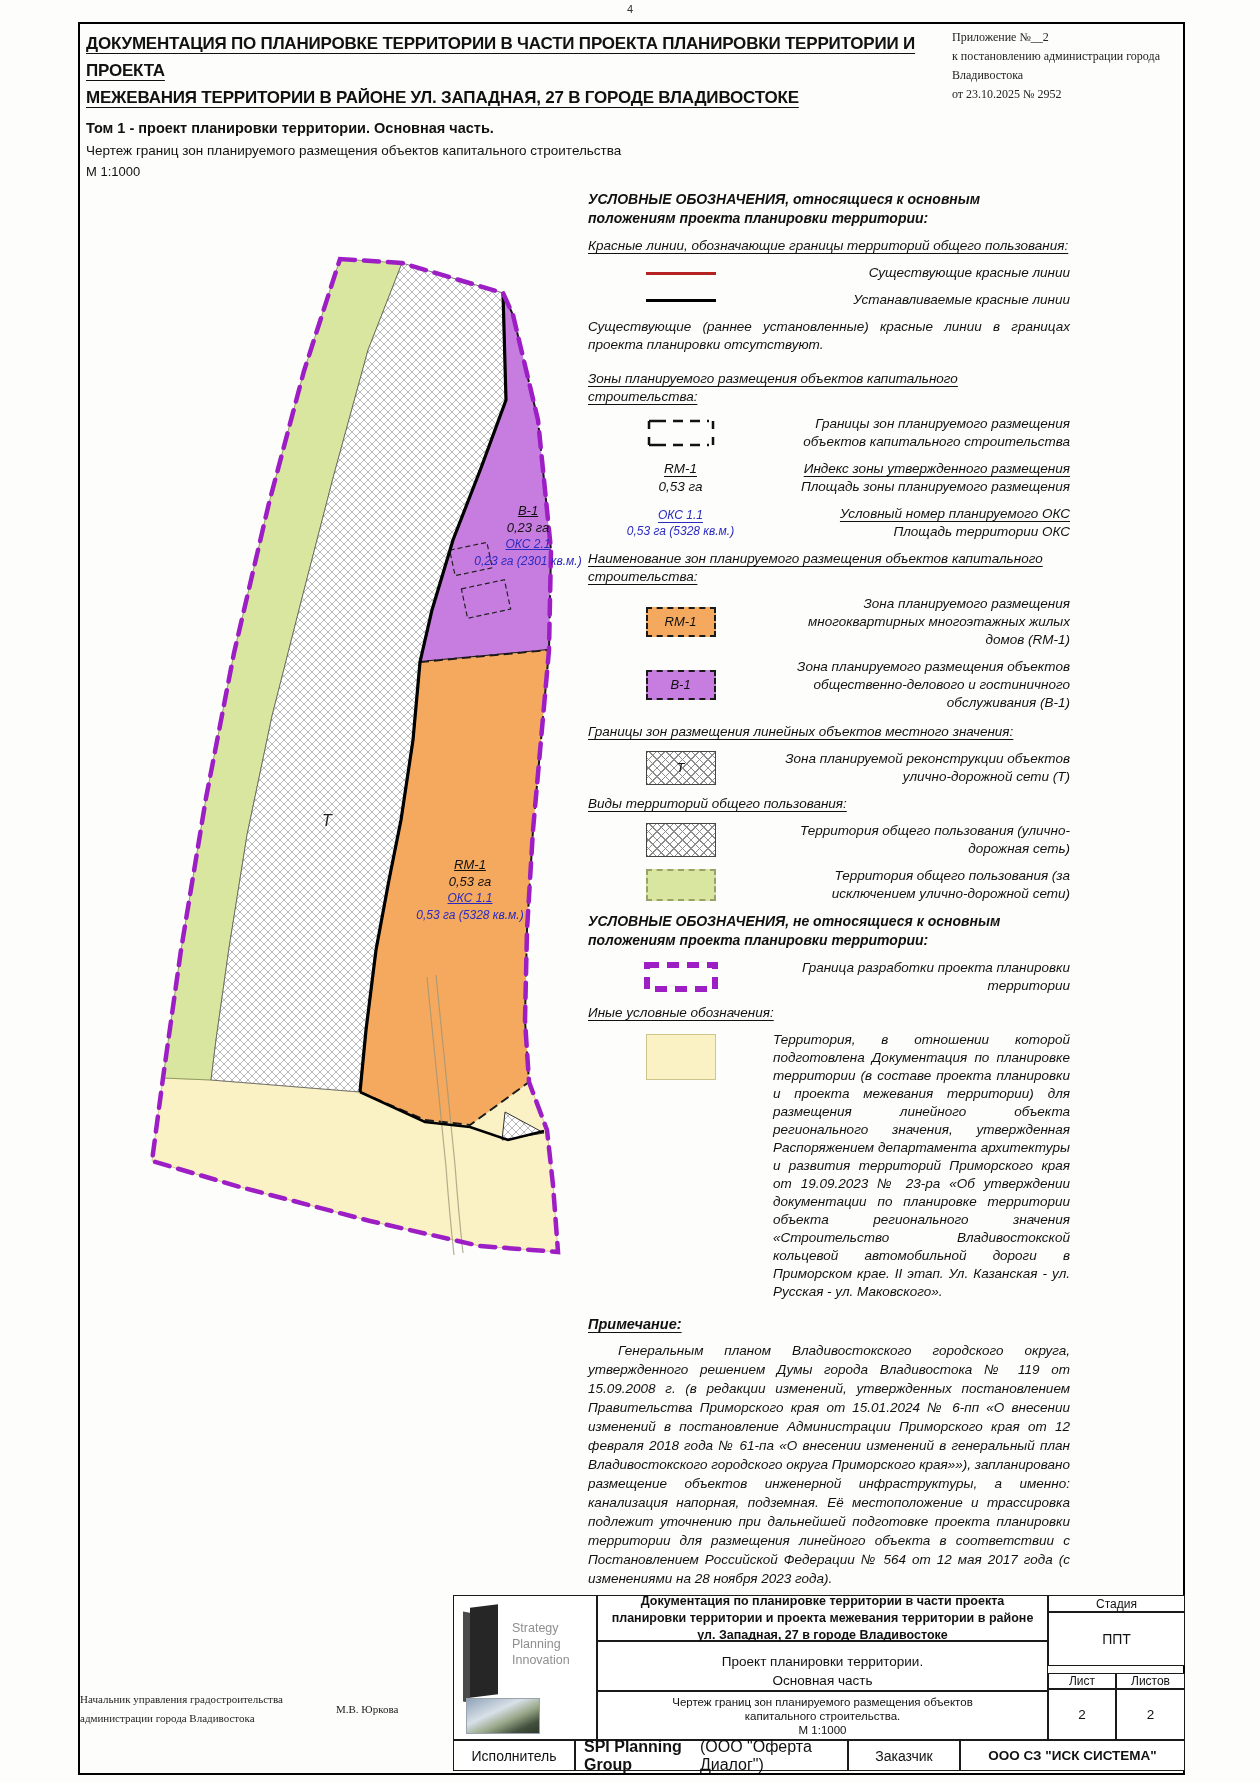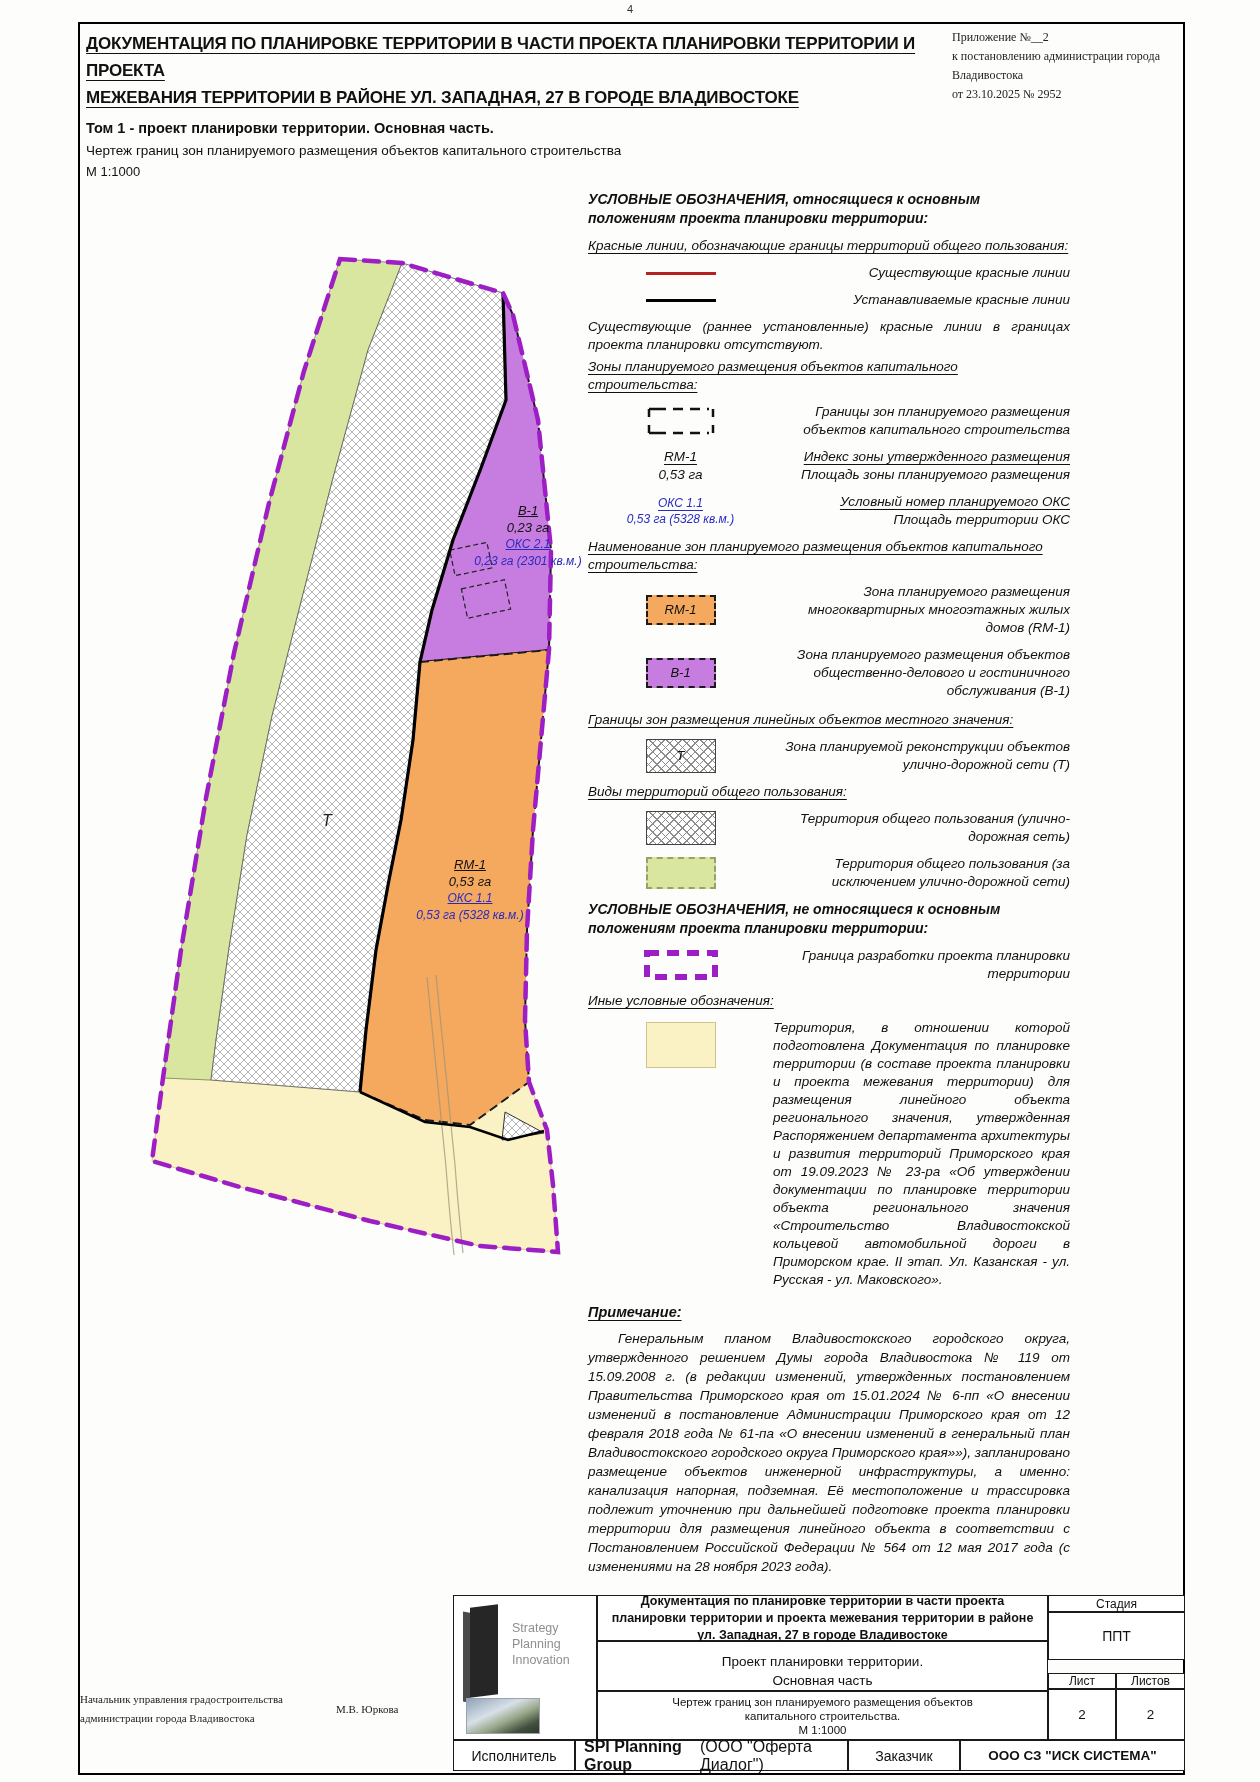--- a/index.html
+++ b/index.html
@@ -139,21 +139,21 @@
         </div>
       <div class="lg-txt">Существующие красные линии</div>
     </div>
     <div class="lg-row">
       <div class="lg-sym">
           <div class="lineswatch"></div>
         </div>
       <div class="lg-txt">Устанавливаемые красные линии</div>
     </div>
 
-    <div class="just" style="margin-bottom:4px;">Существующие (раннее установленные) красные линии в границах проекта планировки отсутствуют.</div>
+    <div class="just" style="margin-bottom:16px;">Существующие (раннее установленные) красные линии в границах проекта планировки отсутствуют.</div>
     <div class="lg-u">Зоны планируемого размещения объектов капитального строительства:</div>
 
     <div class="lg-row">
       <div class="lg-sym">
         <svg width="76" height="32" viewBox="0 0 76 32">
           <path d="M13 4 H66 M13 28 H66" stroke="#111" stroke-width="2.5" stroke-dasharray="10 7" fill="none"></path>
           <path d="M6 4 H13 M6 4 V12 M6 20 V28 M6 28 H13 M70 4 V12 M70 20 V28" stroke="#111" stroke-width="2.5" fill="none"></path>
         </svg>
       </div>
       <div class="lg-txt">Границы зон планируемого размещения объектов капитального строительства</div>
@@ -261,21 +261,21 @@
     <div>Основная часть</div>
   </div>
 
   <div class="tb" style="left:597px;top:1691px;width:451px;height:49px;font-size:11.5px;line-height:14px;">
     <div>Чертеж границ зон планируемого размещения объектов</div>
     <div>капитального строительства.</div>
     <div>М 1:1000</div>
   </div>
 
   <div class="tb" style="left:1048px;top:1595px;width:137px;height:17px;font-size:12px;">Стадия</div>
-  <div class="tb" style="left:1048px;top:1612px;width:137px;height:48px;font-size:14px;">ППТ</div>
+  <div class="tb" style="left:1048px;top:1612px;width:137px;height:54px;font-size:14px;">ППТ</div>
   <div class="tb" style="left:1048px;top:1673px;width:68px;height:16px;font-size:12px;">Лист</div>
   <div class="tb" style="left:1116px;top:1673px;width:69px;height:16px;font-size:12px;">Листов</div>
   <div class="tb" style="left:1048px;top:1689px;width:68px;height:51px;font-size:13.5px;">2</div>
   <div class="tb" style="left:1116px;top:1689px;width:69px;height:51px;font-size:13.5px;">2</div>
 
   <div class="tb" style="left:453px;top:1740px;width:122px;height:31px;font-size:14px;">Исполнитель</div>
   <div class="tb left" style="left:575px;top:1740px;width:273px;height:31px;font-size:16px;padding:0 8px;display:flex;flex-direction:row;align-items:center;">
     <span style="font-weight:bold;">SPI Planning Group</span>
       <span> (ООО "Оферта Диалог")</span>
   </div>

